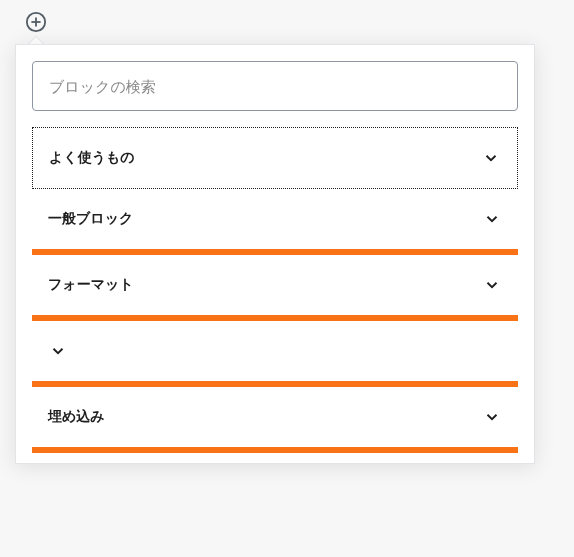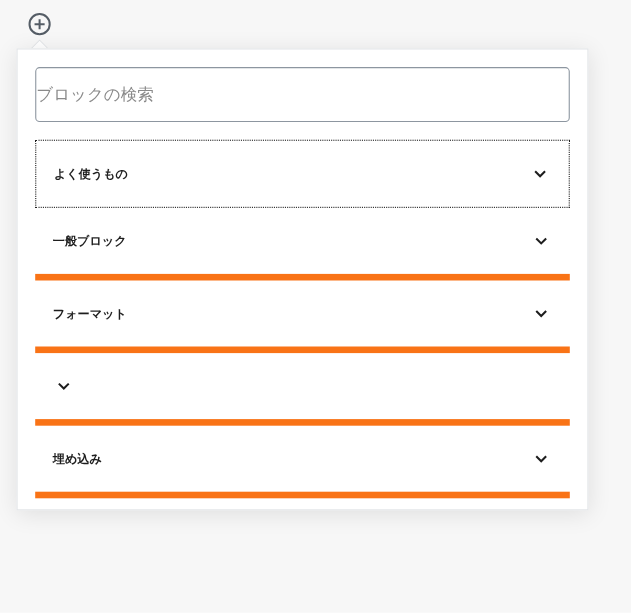--- a/index.html
+++ b/index.html
@@ -61,21 +61,21 @@
       border: 1px solid #e2e4e7;
       box-shadow: 0 3px 20px rgba(0,0,0,0.1);
       padding-bottom: 10px;
     }
     .search-container {
       padding: 16px;
     }
     .search-input {
       width: 100%;
       height: 50px;
-      padding: 12px 0;
+      padding: 12px 16px;
       font-size: 15px;
       border: 1px solid #8d96a0;
       border-radius: 4px;
       color: #15803d;
       outline: none;
     }
     .search-input::placeholder {
       color: #8a8a8a;
     }
     .categories {
@@ -86,21 +86,21 @@
       align-items: center;
       justify-content: space-between;
       padding: 20px 16px;
       border-bottom: 6px solid #f97316;
       cursor: pointer;
     }
     .category-item.selected {
       border: 1px dotted #1e1e1e;
     }
     .category-label {
-      font-size: 11px;
+      font-size: 14px;
       font-weight: 600;
       color: #1e1e1e;
     }
     .chevron {
       width: 20px;
       height: 20px;
       display: flex;
       align-items: center;
       justify-content: center;
     }

